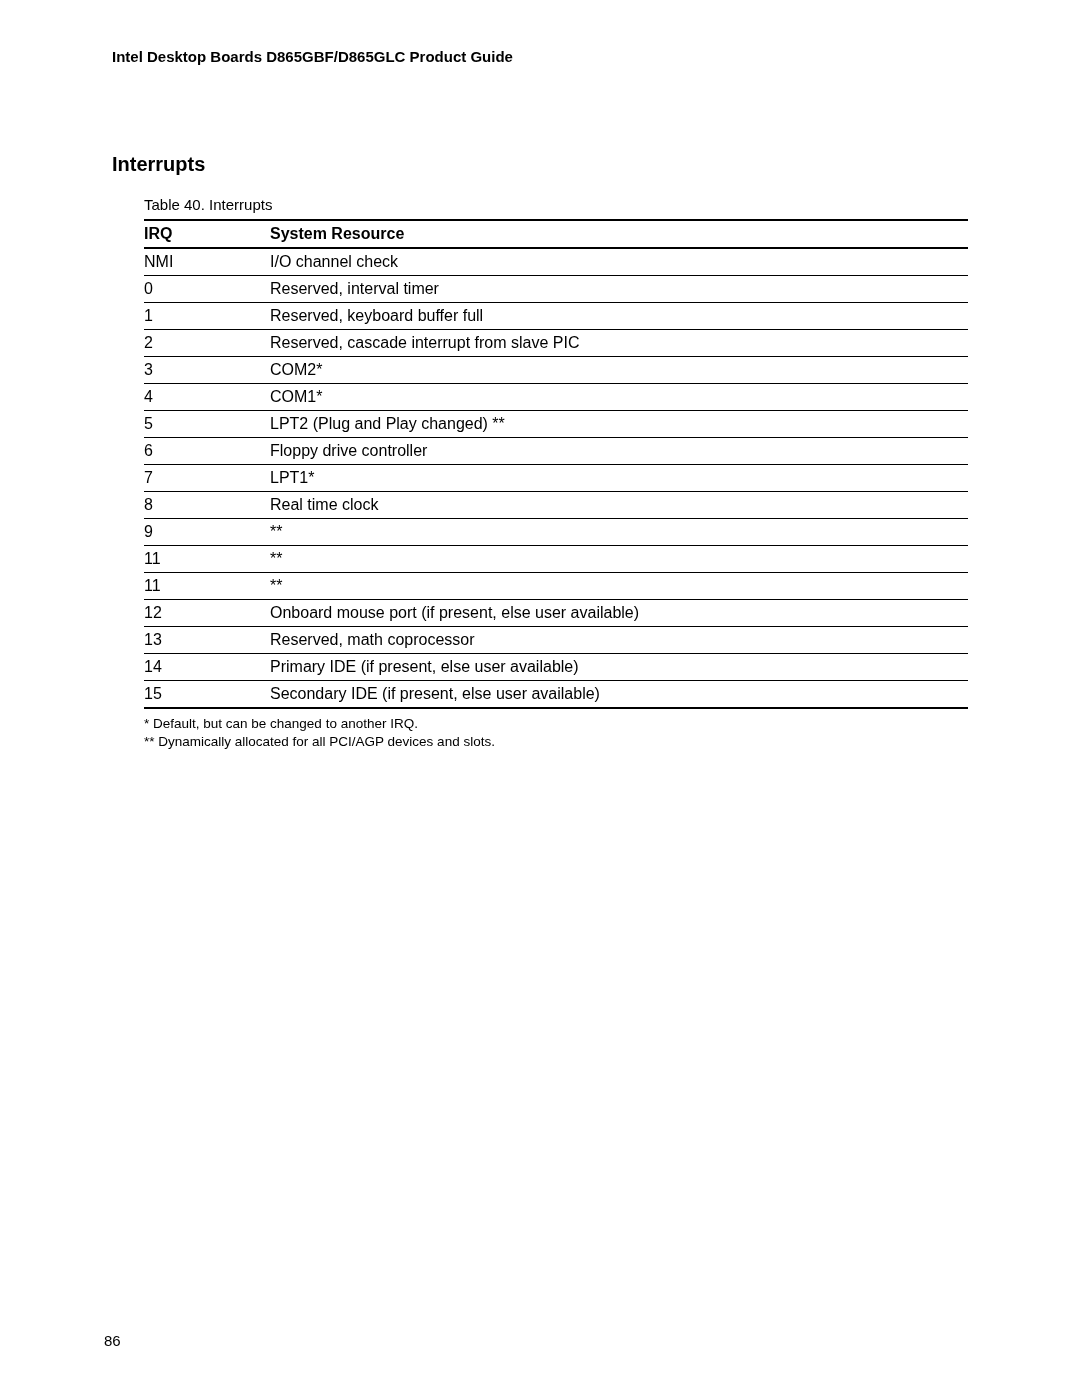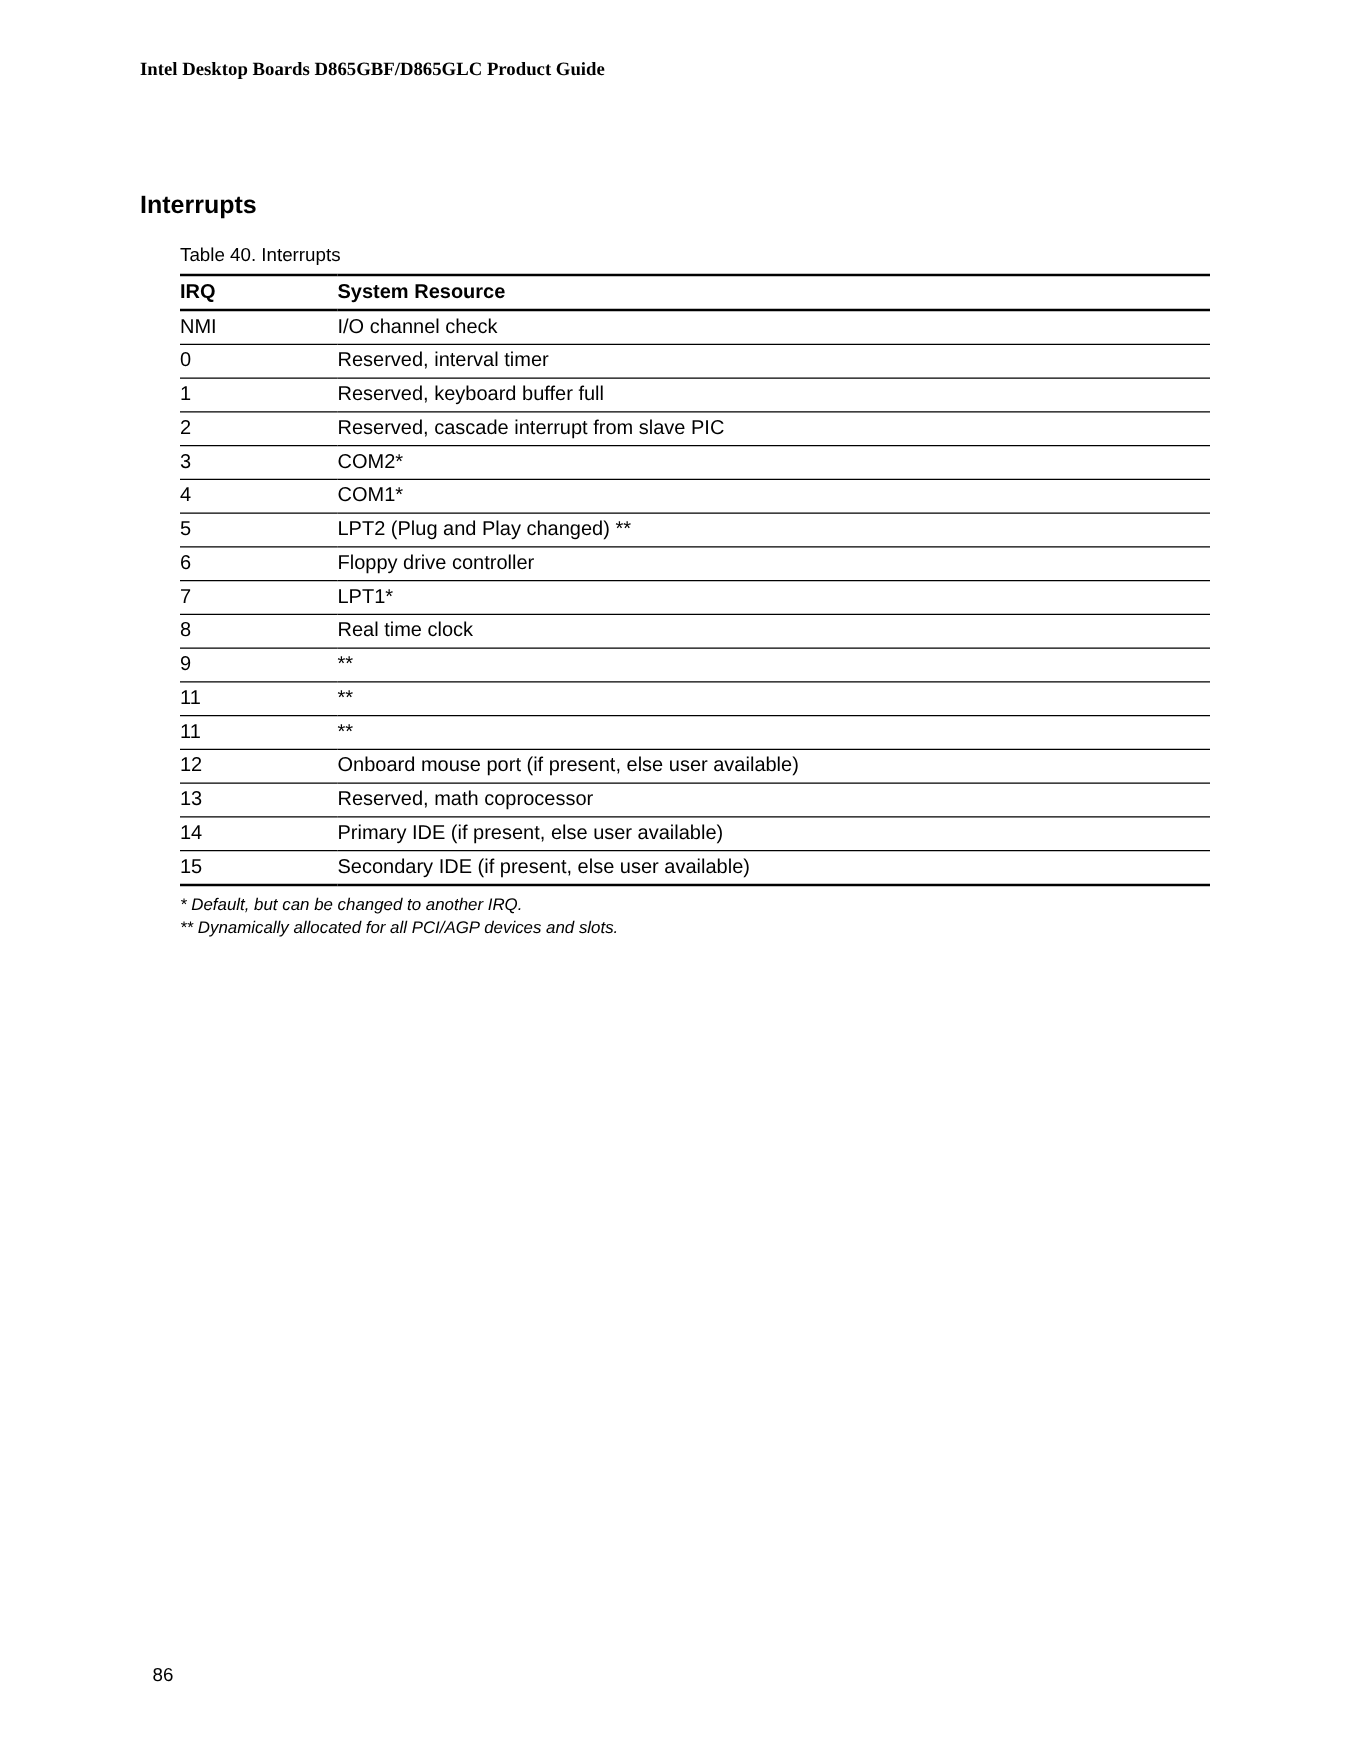--- a/index.html
+++ b/index.html
@@ -12,21 +12,20 @@
     height: 1397px;
     position: relative;
   }
   .page {
     padding: 48px 112px 0 112px;
   }
   .running-header {
     font-size: 15px;
     font-weight: bold;
     margin-bottom: 88px;
-    font-family: Liberation Serif, serif;
   }
   .section-heading {
     font-size: 20px;
     font-weight: bold;
     color: #000000;
     margin-bottom: 20px;
   }
   .table-caption {
     font-size: 15px;
     font-weight: normal;
@@ -54,26 +53,25 @@
     width: 120px;
   }
   tr.last td {
     border-bottom: 2px solid #000000;
     margin-top: 30px;
   }
   .footnotes {
     margin: 6px 0 0 32px;
     font-size: 13.5px;
     line-height: 1.35;
-    font-style: italic;
   }
   .page-number {
     position: absolute;
     bottom: 48px;
-    left: 122px;
+    left: 104px;
     font-size: 15px;
   }
 </style>
 </head>
 <body>
 
 <div class="page">
   <div class="running-header">Intel Desktop Boards D865GBF/D865GLC Product Guide</div>
 
   <div class="section-heading">Interrupts</div>

